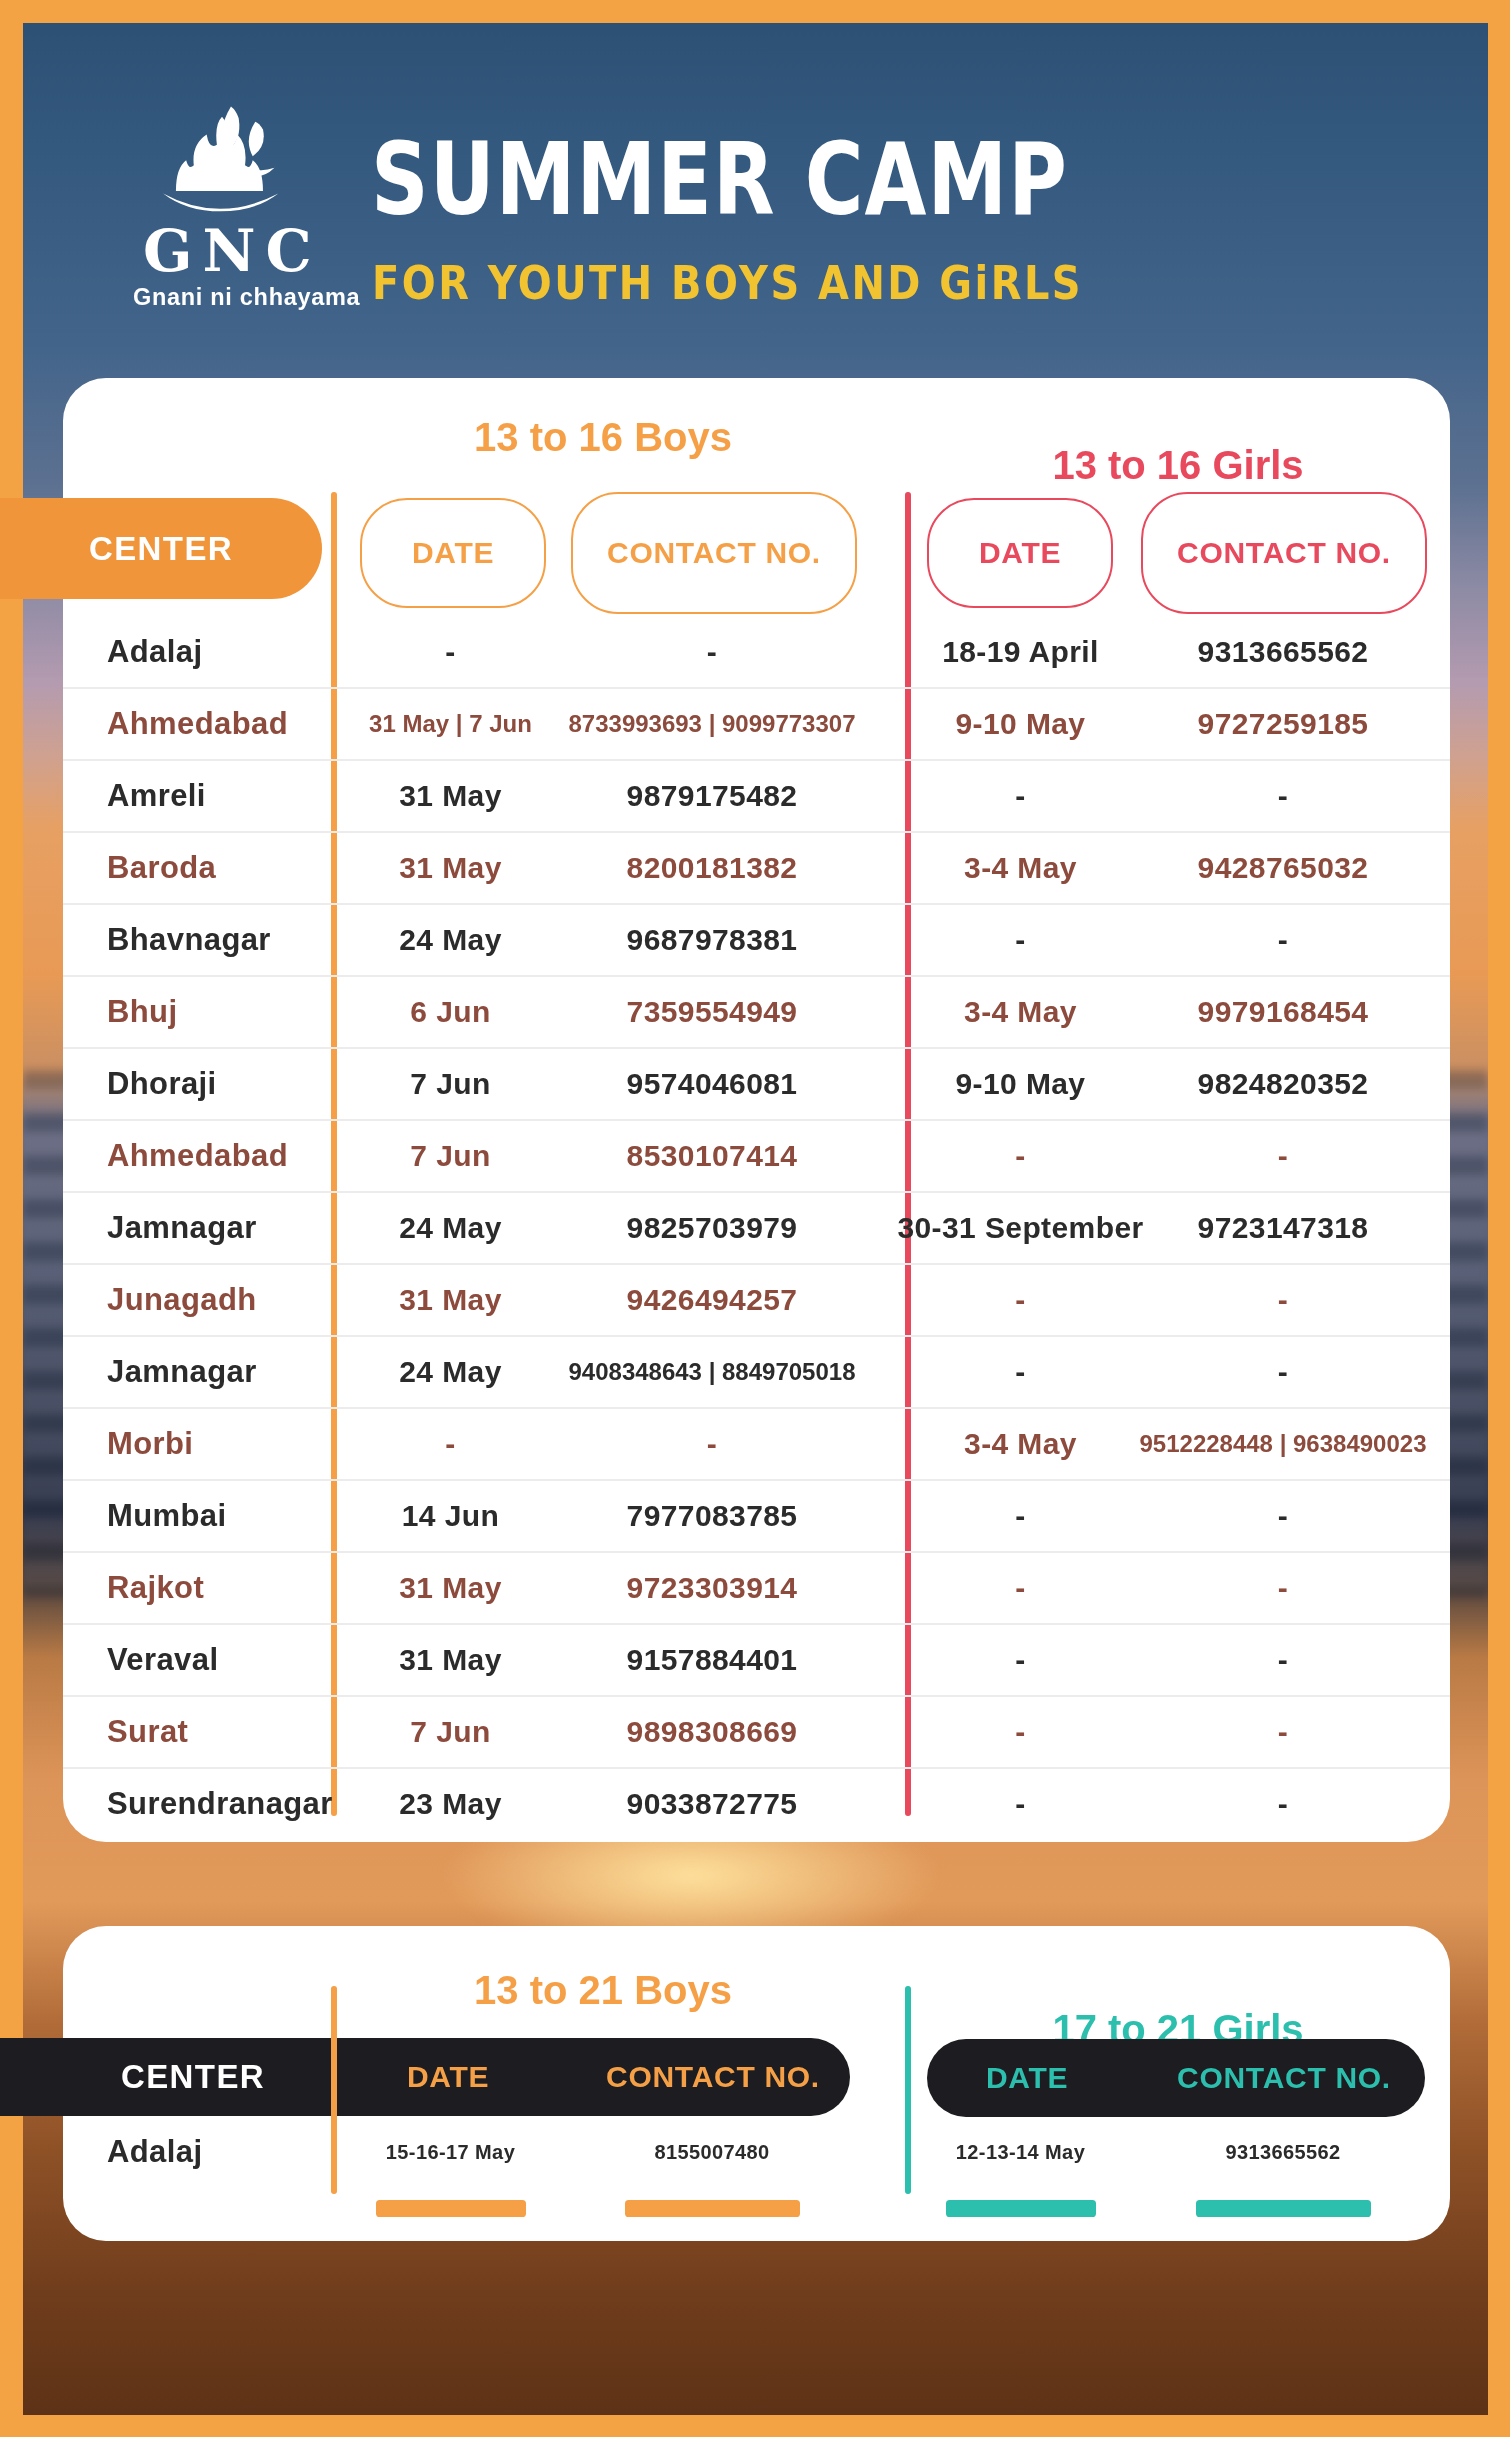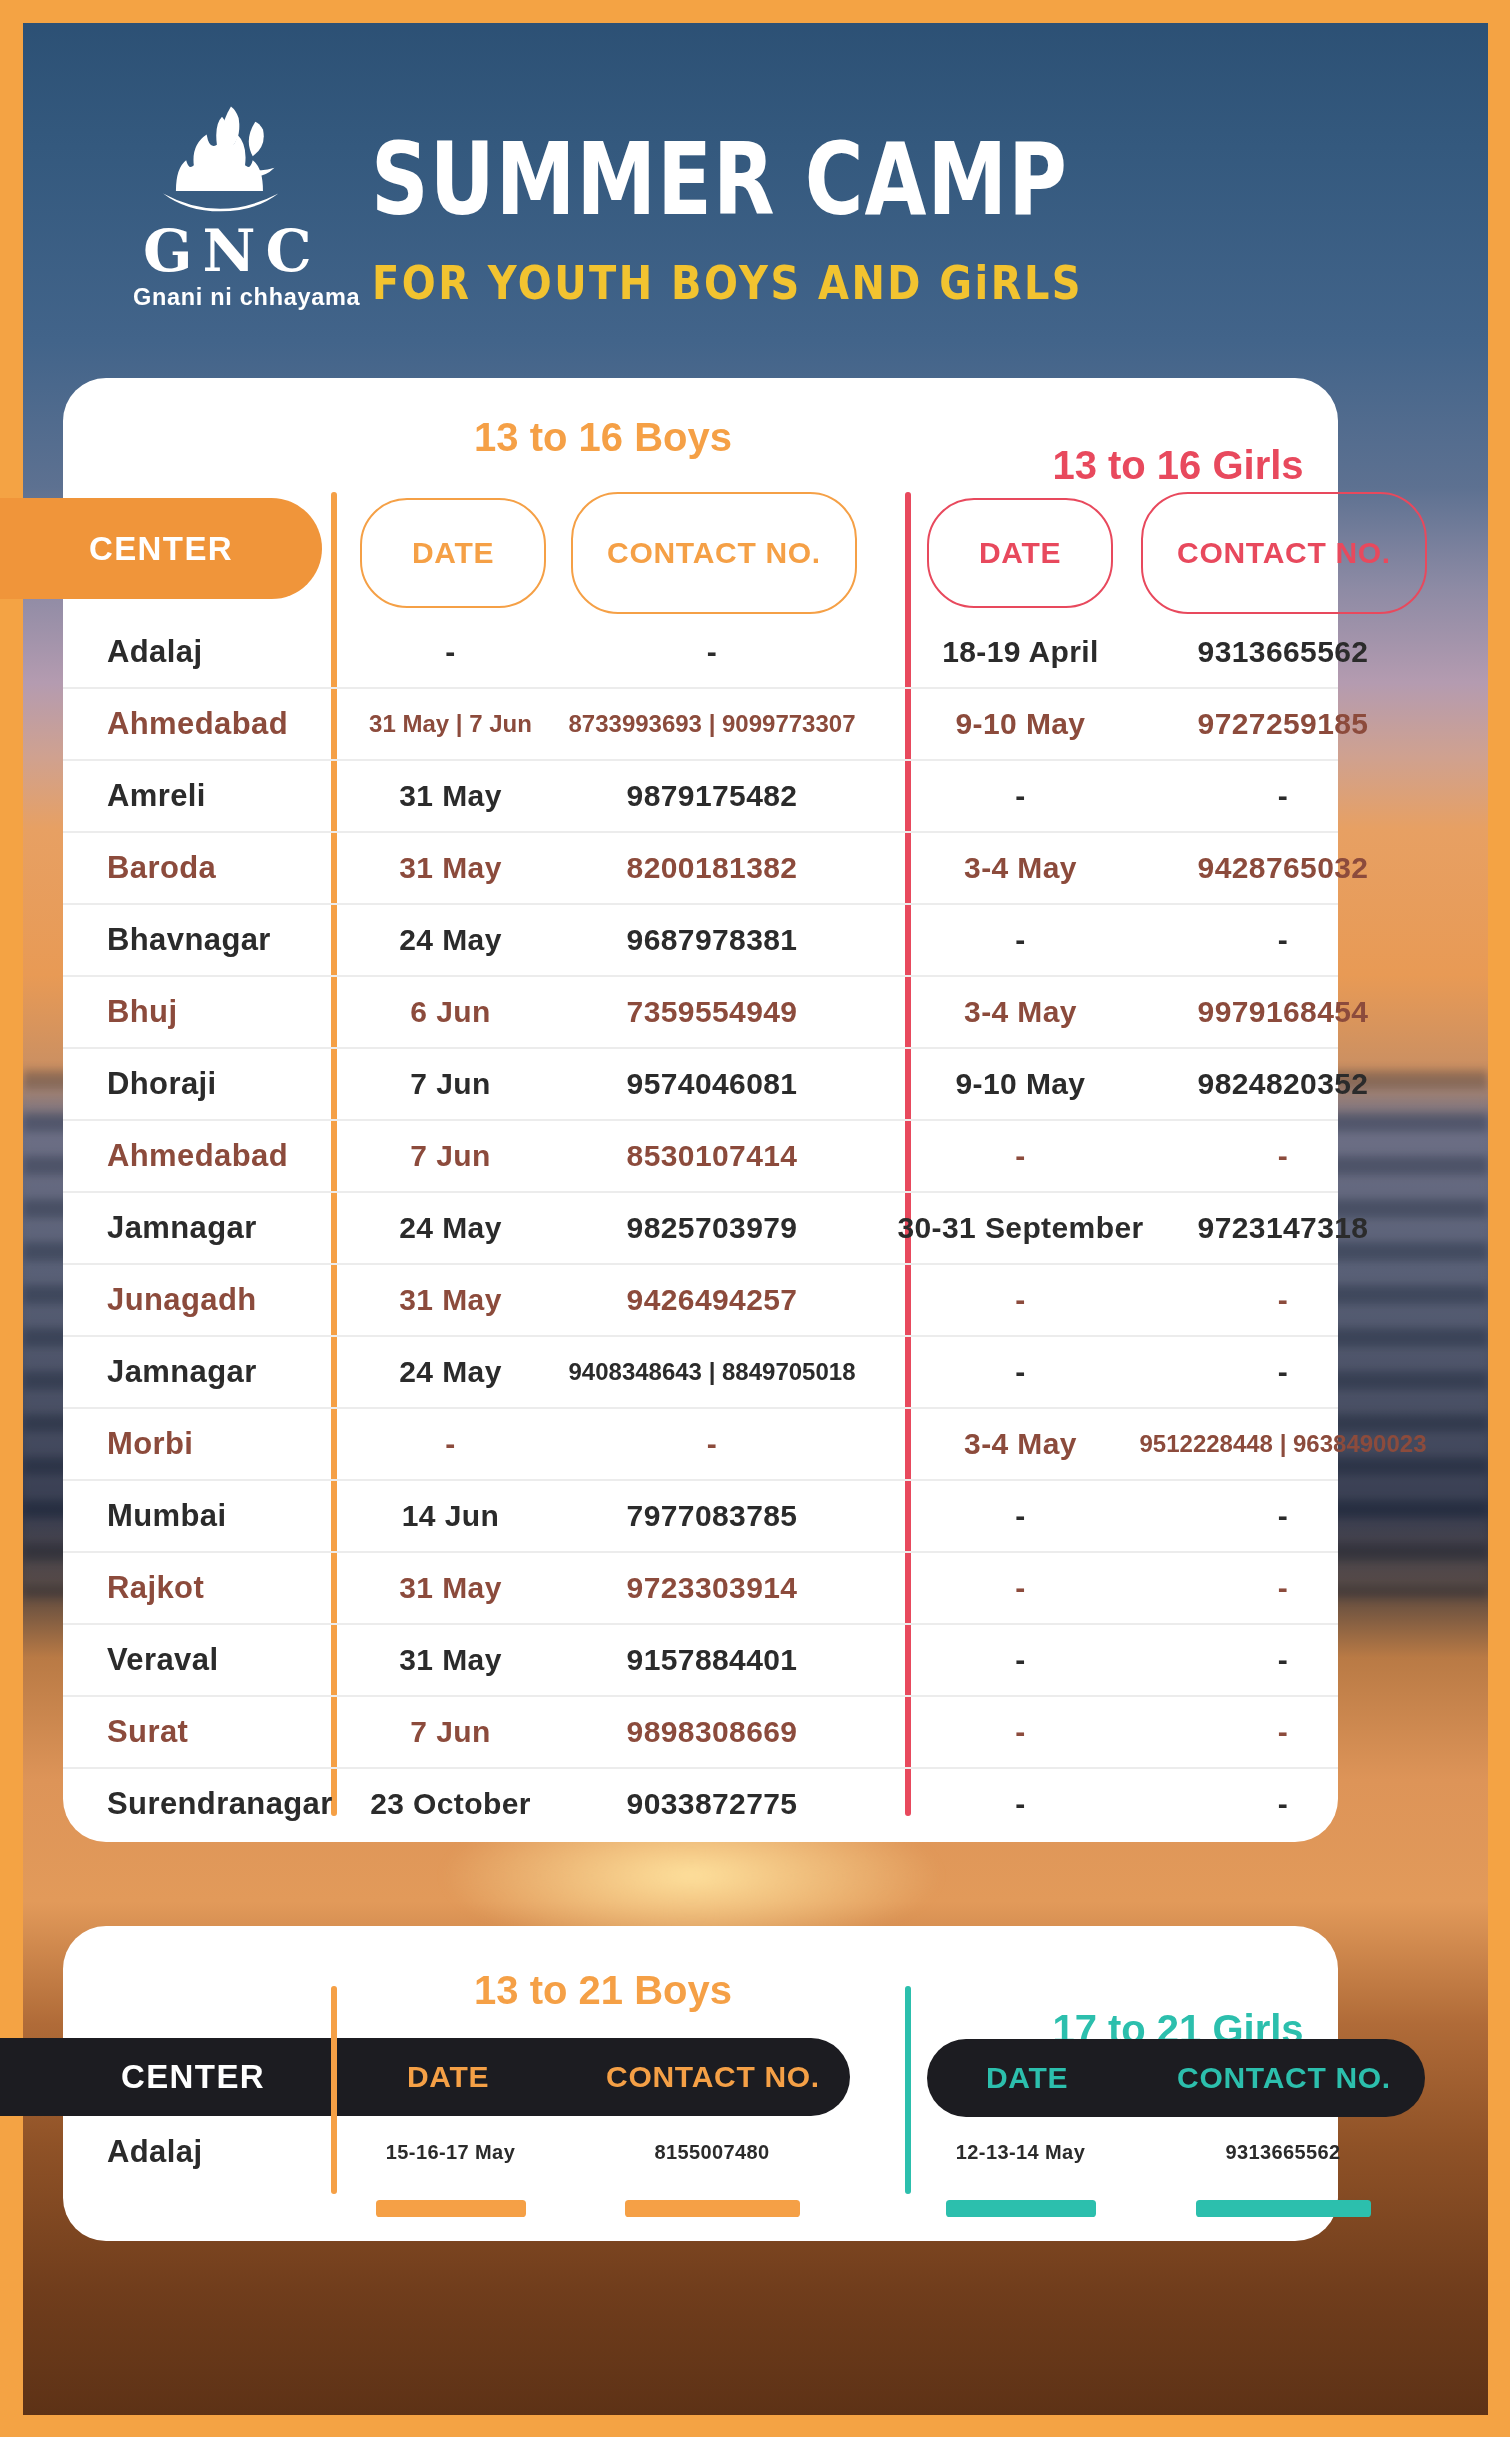--- a/index.html
+++ b/index.html
@@ -31,21 +31,21 @@
     transform:scaleX(.80);transform-origin:left top;}
   .year-badge{position:absolute;left:1054px;top:140px;width:221px;height:108px;z-index:2;
     border:4.3px solid #fff;border-radius:46px;color:#fff;display:flex;align-items:center;
     justify-content:center;font-family:"DejaVu Sans","Liberation Sans",sans-serif;
     font-weight:bold;font-size:76px;}
   .subtitle{position:absolute;left:372px;top:255px;z-index:2;color:#f2c330;
     font-family:"DejaVu Sans","Liberation Sans",sans-serif;font-weight:bold;
     font-size:47px;letter-spacing:2.9px;white-space:nowrap;
     transform:scaleX(.85);transform-origin:left top;}
   
-  .card{position:absolute;left:63px;width:1275px;background:#fff;border-radius:43px;z-index:2;}
+  .card{position:absolute;left:63px;width:1387px;background:#fff;border-radius:43px;z-index:2;}
   .card1{top:378px;height:1464px;}
   .card2{top:1926px;height:315px;}
   .sec-title{position:absolute;transform:translateX(-50%);font-weight:bold;font-size:40px;white-space:nowrap;}
   .t-orange{color:#f5a046;} .t-pink{color:#e8495d;margin-top:28px;} .t-teal{color:#2cbfad;margin-top:39px;}
   .card1 .sec-title{top:37px;} .card2 .sec-title{top:42px;}
   .pos-boys{left:540px;} .pos-girls{left:1115px;}
   .pill{position:absolute;border-radius:47px;display:flex;align-items:center;justify-content:center;
     font-weight:bold;font-size:30px;letter-spacing:0.7px;white-space:nowrap;}
   .outline-orange{border:2.9px solid #f5a046;color:#f5a046;}
   .outline-pink{border:2.9px solid #e8495d;color:#e8495d;}
@@ -236,21 +236,21 @@
       </div>
       <div class="row">
         <div class="c-name">Surat</div>
         <div class="c-bdate">7 Jun</div>
         <div class="c-bcontact">9898308669</div>
         <div class="c-gdate">-</div>
         <div class="c-gcontact">-</div>
       </div>
       <div class="row">
         <div class="c-name">Surendranagar</div>
-        <div class="c-bdate">23 October</div>
+        <div class="c-bdate">23 May</div>
         <div class="c-bcontact">9033872775</div>
         <div class="c-gdate">-</div>
         <div class="c-gcontact">-</div>
       </div>
     </div>
   </div>
 
   <div class="center-badge">CENTER</div>
 
   <div class="card card2">

